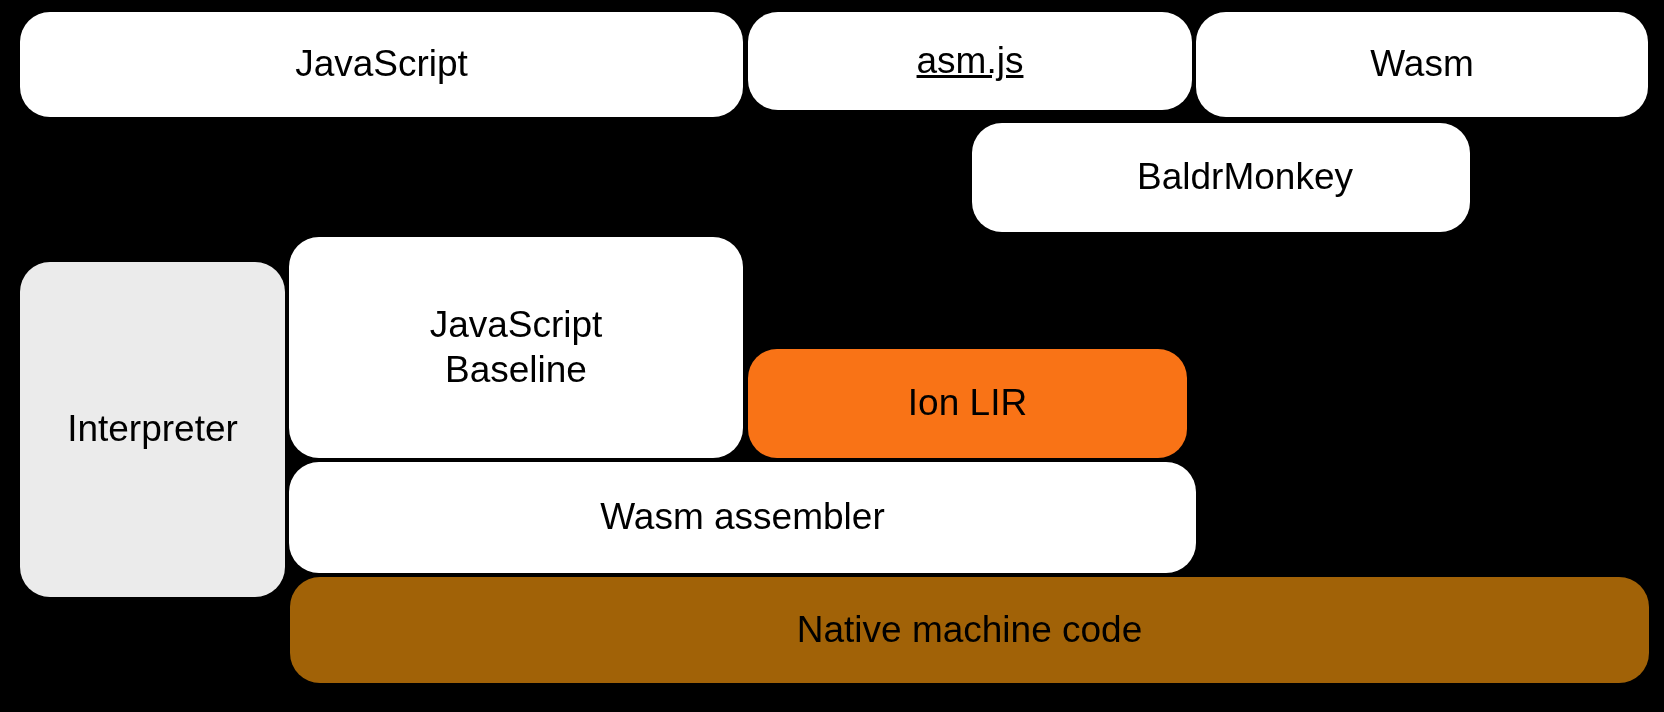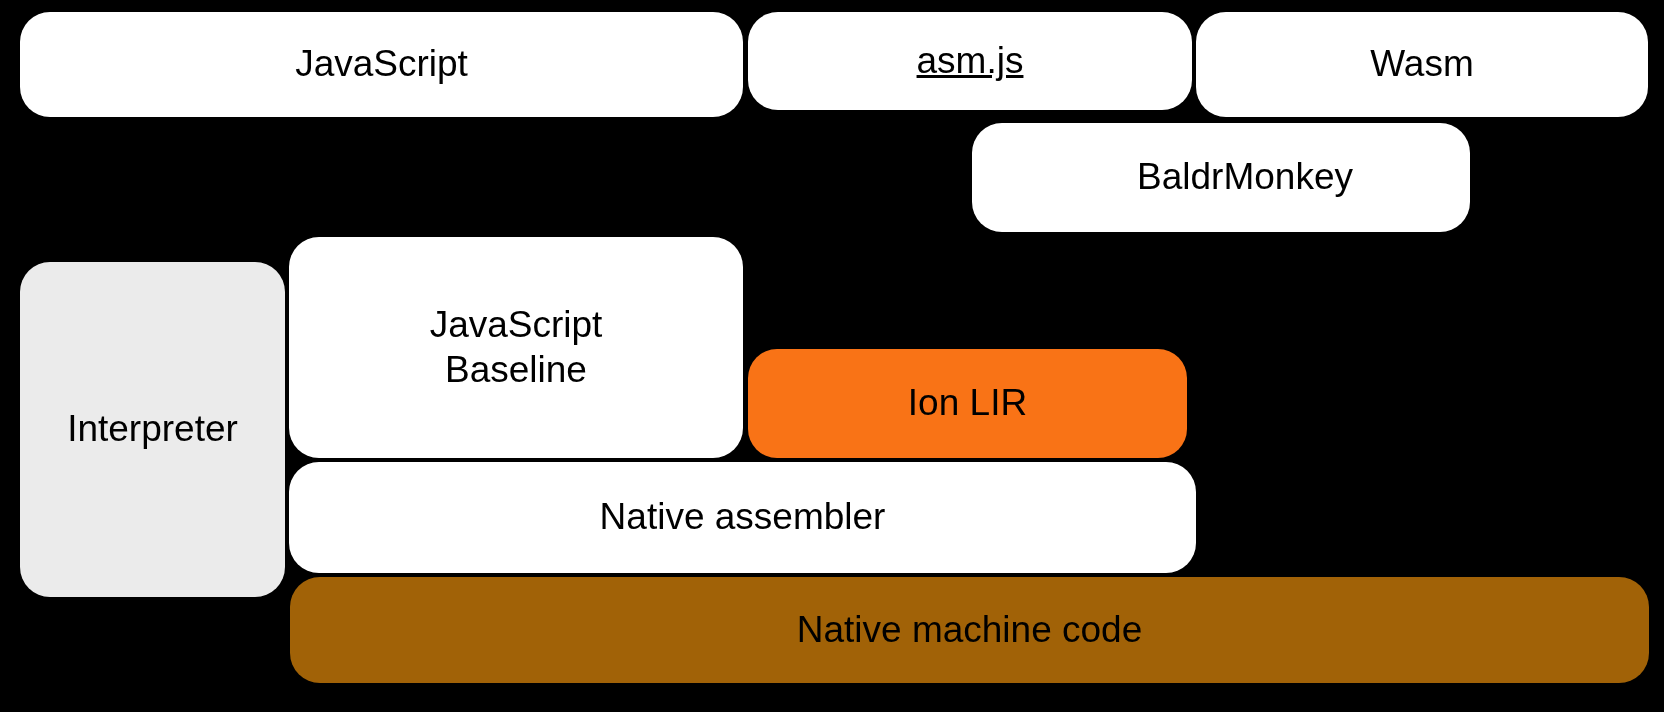--- a/index.html
+++ b/index.html
@@ -58,17 +58,17 @@
 
   <div class="node" id="node-interpreter" style="background: rgb(235, 235, 235);">Interpreter</div>
 
   <div class="node" id="node-baseline" style="background: rgb(255, 255, 255);">JavaScript
 Baseline</div>
 
 
   <div class="node" id="node-ion-lir" style="background: #f97316; border-radius: 29px;">Ion LIR</div>
 
 
-  <div class="node" id="node-macro" style="background: rgb(255, 255, 255);">Native assembler</div>
+  <div class="node" id="node-macro" style="background: rgb(255, 255, 255);">Wasm assembler</div>
 
   <div class="node" id="node-native" style="background: #a16207;">Native machine code</div>
 
 </div>
 
 </body></html>

